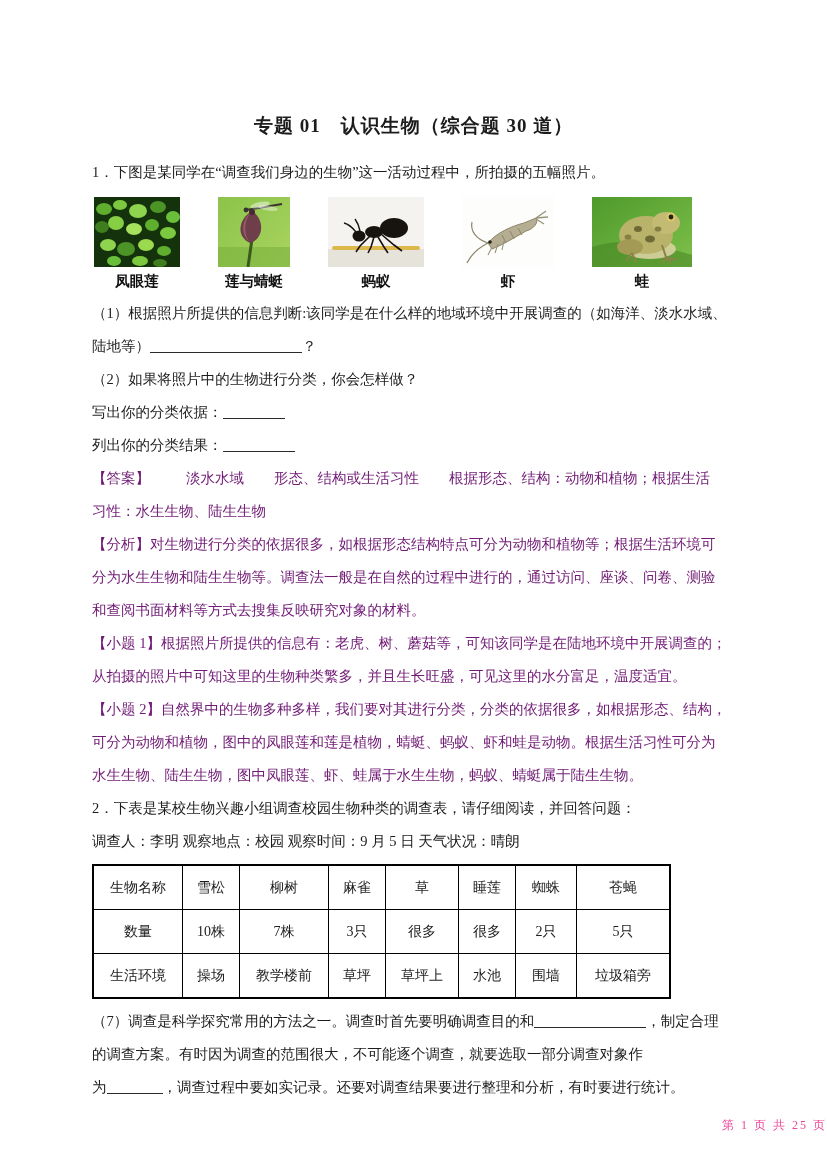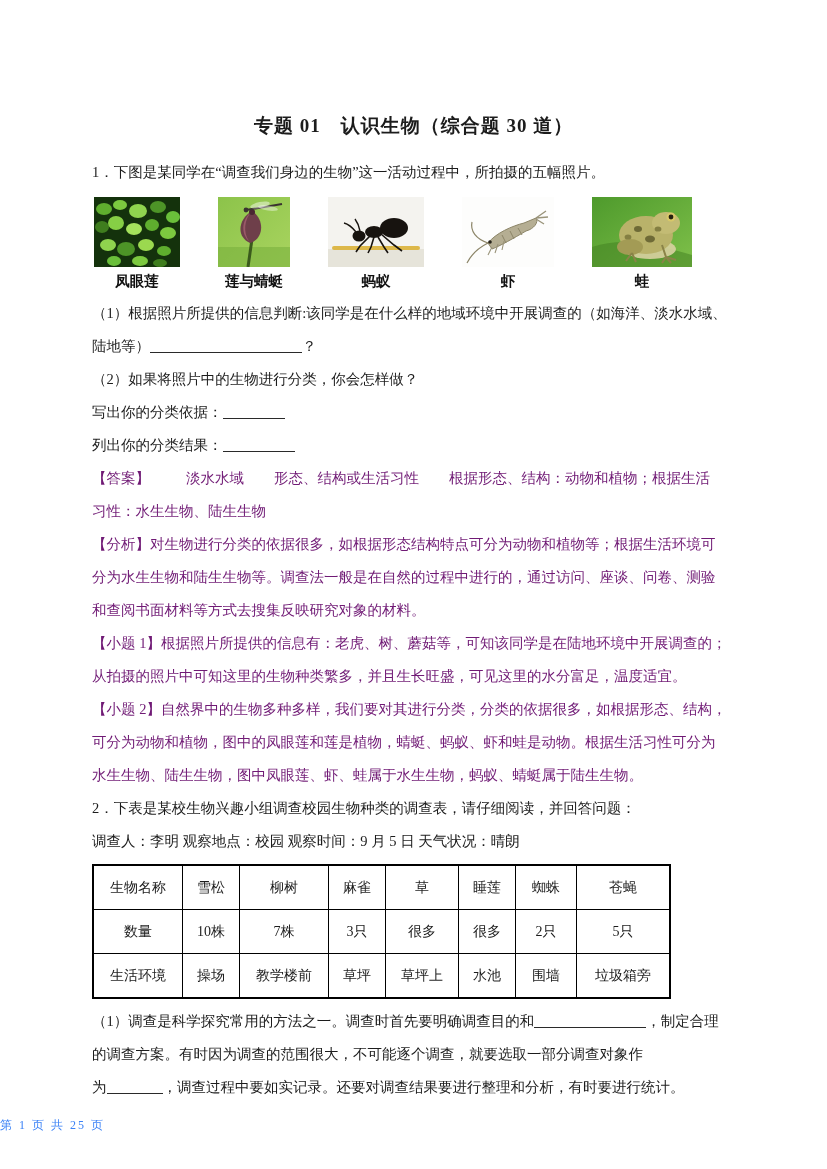--- a/index.html
+++ b/index.html
@@ -17,21 +17,21 @@
   .bl-150{width:152px;} .bl-62{width:62px;} .bl-72{width:72px;} .bl-112{width:112px;} .bl-56{width:56px;}
   .photo-strip{display:flex;justify-content:space-between;width:522px;margin:8px 0 0 2px;gap:38px;}
   .photo-strip figure{margin:0;text-align:center;}
   .photo-strip svg{display:block;}
   .caption{line-height:20px;margin-top:4px;font-size:14.5px;font-weight:600;color:#111;}
   .ans-label{margin-right:36px;}
   .ans-part{margin-right:30px;}
   table.survey{border-collapse:collapse;margin:6px 0 0 0;border:2px solid #000;}
   table.survey td{border:1.6px solid #000;text-align:center;height:43px;padding:0 4px;font-size:14px;}
   .para-gap{margin-top:6px;}
-  .footer{position:absolute;left:0;right:0;bottom:48px;text-align:left;font-size:12px;color:#3b82f6;letter-spacing:2px;}
+  .footer{position:absolute;left:0;right:0;bottom:48px;text-align:right;font-size:12px;color:#ec4899;letter-spacing:2px;}
 </style>
 </head>
 <body>
 
 <div class="page">
 
   <h1 class="title">专题 01　认识生物（综合题 30 道）</h1>
 
   <p class="ln">1．下图是某同学在“调查我们身边的生物”这一活动过程中，所拍摄的五幅照片。</p>
 
@@ -192,19 +192,19 @@
       <td>教学楼前</td>
       <td>草坪</td>
       <td>草坪上</td>
       <td>水池</td>
       <td>围墙</td>
       <td>垃圾箱旁</td>
     </tr>
   </tbody>
     </table>
 
-  <p class="ln para-gap"><span>（1）调查是科学探究常用的方法之一。调查时首先要明确调查目的和</span><span class="blank bl-112"></span><span>，制定合理</span></p>
+  <p class="ln para-gap"><span>（7）调查是科学探究常用的方法之一。调查时首先要明确调查目的和</span><span class="blank bl-112"></span><span>，制定合理</span></p>
   <p class="ln">的调查方案。有时因为调查的范围很大，不可能逐个调查，就要选取一部分调查对象作</p>
   <p class="ln"><span>为</span><span class="blank bl-56"></span><span>，调查过程中要如实记录。还要对调查结果要进行整理和分析，有时要进行统计。</span></p>
 
   <div class="footer">第 1 页 共 25 页</div>
 
 </div>
 
 </body></html>

